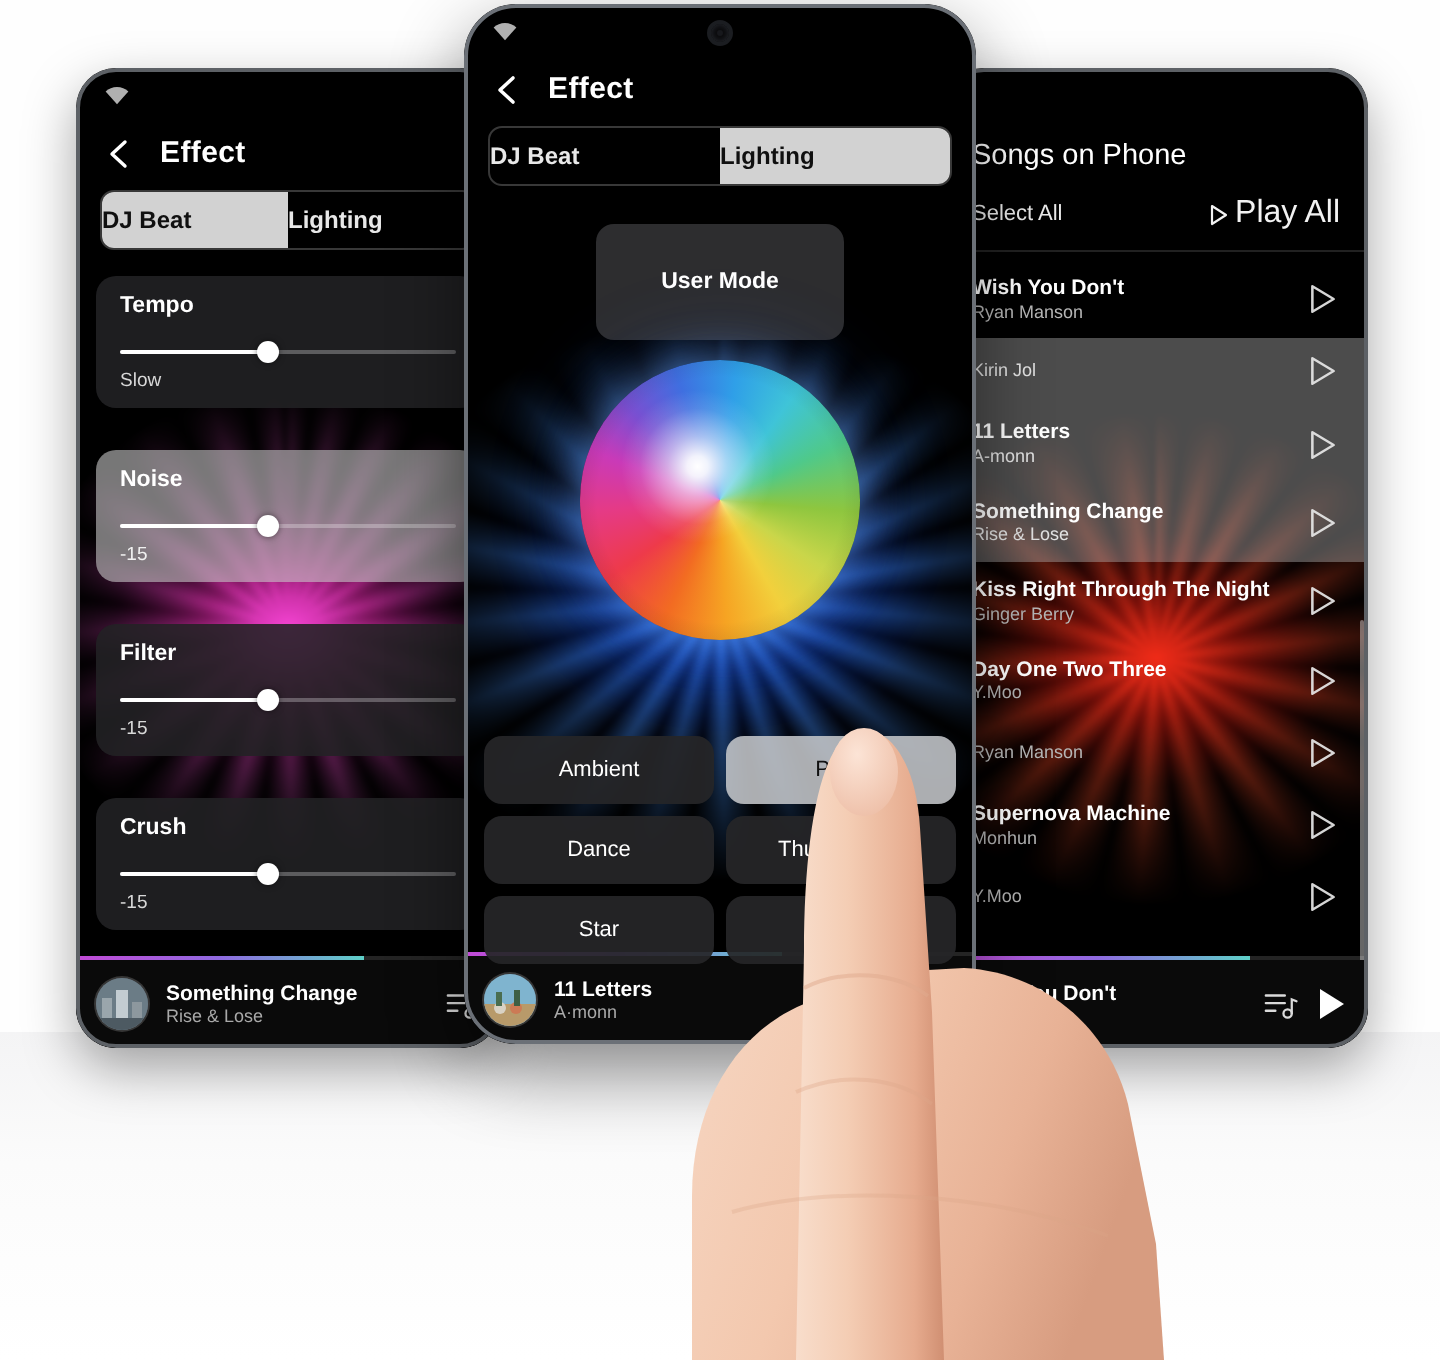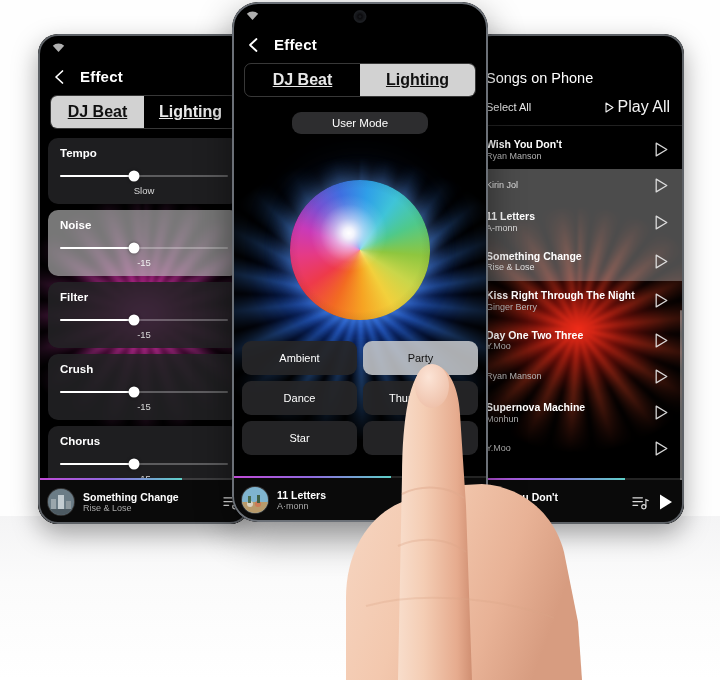--- a/index.html
+++ b/index.html
@@ -43,22 +43,22 @@
            background:#0a0a0c; border:2px solid #1b1d21;
            box-shadow: inset 0 0 3px #2a2d33; }
   .punch::after{content:"";position:absolute;inset:3px;border-radius:50%;background:#17181c;}
 
   .appbar { display:flex; align-items:center; gap:12px; padding:4px 14px 10px; }
   .back { width:16px; height:16px; flex:none; }
   .apptitle { color:#fff; font-size:15px; font-weight:bold; letter-spacing:.2px; }
 
   .segwrap { margin:0 12px 10px; display:flex; border-radius:7px; overflow:hidden;
              border:1px solid rgba(255,255,255,.22); }
-  .seg { flex:1; text-align:center; padding:7px 0; font-size:16px; font-weight:bold;
-         color:#e8e8e8; background:transparent;text-decoration:underline; }
+  .seg { flex:1; padding:7px 0; font-size:12px; font-weight:bold;
+         color:#e8e8e8; background:transparent; }
   .seg.on { background:#d2d2d2; color:#101010; }
 
   
   #phoneL .screen { background:#000; }
   .glowPink { position:absolute; left:-30%; top:120px; width:160%; height:320px;
       background:
         radial-gradient(ellipse 44% 34% at 50% 50%, rgba(255,70,220,.95) 0%, rgba(255,40,190,.55) 28%, rgba(190,0,140,.12) 58%, rgba(0,0,0,0) 75%),
         conic-gradient(from 0deg at 50% 50%,
           rgba(255,90,220,.55) 0deg, rgba(255,90,220,0) 6deg, rgba(255,90,220,.5) 12deg, rgba(255,90,220,0) 19deg,
           rgba(255,90,220,.55) 26deg, rgba(255,90,220,0) 33deg, rgba(255,90,220,.5) 41deg, rgba(255,90,220,0) 49deg,
@@ -70,29 +70,29 @@
           rgba(255,90,220,.55) 233deg, rgba(255,90,220,0) 242deg, rgba(255,90,220,.5) 251deg, rgba(255,90,220,0) 260deg,
           rgba(255,90,220,.55) 269deg, rgba(255,90,220,0) 278deg, rgba(255,90,220,.5) 287deg, rgba(255,90,220,0) 296deg,
           rgba(255,90,220,.55) 305deg, rgba(255,90,220,0) 314deg, rgba(255,90,220,.5) 323deg, rgba(255,90,220,0) 332deg,
           rgba(255,90,220,.55) 341deg, rgba(255,90,220,0) 350deg, rgba(255,90,220,.5) 357deg, rgba(255,90,220,0) 360deg);
       -webkit-mask-image: radial-gradient(ellipse 50% 50% at 50% 50%, #000 10%, rgba(0,0,0,.55) 45%, transparent 76%);
       mask-image: radial-gradient(ellipse 50% 50% at 50% 50%, #000 10%, rgba(0,0,0,.55) 45%, transparent 76%);
       filter: blur(1.5px);
   }
   .slidersWrap { position:absolute; left:0; right:0; top:104px; bottom:44px; padding:0 10px; }
   .srow { position:relative; border-radius:10px; background:rgba(34,34,36,.88);
-          padding:9px 12px 8px; margin-bottom:6px; backdrop-filter: blur(2px); }
+          padding:9px 12px 8px; margin-bottom:21px; backdrop-filter: blur(2px); }
   .srow.hl { background:rgba(205,205,205,.58); }
   .slabel { color:#fff; font-size:11.5px; font-weight:bold; }
   .strack { position:relative; height:2px; background:rgba(255,255,255,.28);
             margin:16px 0 8px; border-radius:2px; }
   .sfill { position:absolute; left:0; top:0; height:2px; background:#fff; border-radius:2px; }
   .sknob { position:absolute; top:50%; width:11px; height:11px; border-radius:50%;
            background:#fff; transform:translate(-50%,-50%); box-shadow:0 0 3px rgba(0,0,0,.5); }
-  .sval { color:#d8d8d8; font-size:9.5px;text-align:center; }
+  .sval { color:#d8d8d8; font-size:9.5px; }
   .srow.hl .slabel { color:#fff; }
   .srow.hl .sval { color:#f0f0f0; }
 
   
   .player { position:absolute; left:0; right:0; bottom:0; height:44px;
             background:#0a0a0a; display:flex; align-items:center; padding:0 10px; gap:9px; }
   .progress { position:absolute; left:0; right:0; top:-2px; height:2px;
               background:rgba(255,255,255,.14); }
   .progress i { position:absolute; left:0; top:0; height:2px;
      background:linear-gradient(90deg,#c24ad6,#8f6ae0,#5ed0c8); display:block; }
@@ -122,38 +122,38 @@
         rgba(70,150,255,.7) 213deg, rgba(70,150,255,0) 221deg, rgba(70,150,255,.6) 230deg, rgba(70,150,255,0) 238deg,
         rgba(70,150,255,.7) 247deg, rgba(70,150,255,0) 255deg, rgba(70,150,255,.6) 264deg, rgba(70,150,255,0) 272deg,
         rgba(70,150,255,.7) 281deg, rgba(70,150,255,0) 289deg, rgba(70,150,255,.6) 298deg, rgba(70,150,255,0) 306deg,
         rgba(70,150,255,.7) 315deg, rgba(70,150,255,0) 323deg, rgba(70,150,255,.6) 332deg, rgba(70,150,255,0) 341deg,
         rgba(70,150,255,.7) 350deg, rgba(70,150,255,0) 360deg);
     -webkit-mask-image: radial-gradient(ellipse 48% 48% at 50% 50%, #000 6%, rgba(0,0,0,.6) 40%, transparent 74%);
     mask-image: radial-gradient(ellipse 48% 48% at 50% 50%, #000 6%, rgba(0,0,0,.6) 40%, transparent 74%);
     filter: blur(1.2px);
   }
   .usermode { position:absolute; left:50%; top:110px; transform:translateX(-50%);
-      width:136px; padding:5px 0; text-align:center; border-radius:9px;
-      background:#2d2d2f; color:#fff; font-size:11.5px; font-weight:normal; z-index:4; }
+      width:124px; padding:23px 0; text-align:center; border-radius:9px;
+      background:#2d2d2f; color:#fff; font-size:11.5px; font-weight:bold; z-index:4; }
   .wheelWrap { position:absolute; left:50%; top:178px; transform:translateX(-50%);
       width:140px; height:140px; z-index:4; }
   .wheel { position:absolute; inset:0; border-radius:50%;
     background:
       radial-gradient(circle 58px at 42% 38%, rgba(255,255,255,1) 0%, rgba(255,255,255,.92) 9%, rgba(255,255,255,.55) 26%, rgba(255,255,255,.12) 50%, rgba(255,255,255,0) 66%),
       conic-gradient(from 95deg,
         #8ec63f 0deg, #c9d64a 28deg, #f2d03c 55deg, #f6a423 82deg,
         #f26b22 110deg, #ee3a4a 140deg, #e53a86 170deg, #c93ab8 196deg,
         #7a4fd1 220deg, #3f6fe0 246deg, #2f9fe8 272deg, #3fc4d8 300deg,
         #4fc98a 330deg, #8ec63f 360deg);
     box-shadow: 0 0 22px rgba(120,180,255,.5), 0 0 46px rgba(60,120,255,.3);
   }
   .wheel::after{content:"";position:absolute;inset:0;border-radius:50%;
     background: radial-gradient(circle at 50% 50%, rgba(0,0,0,0) 62%, rgba(0,0,0,.28) 100%);}
 
-  .modeGrid { position:absolute; left:10px; right:10px; bottom:67px;
+  .modeGrid { position:absolute; left:10px; right:10px; bottom:40px;
               display:grid; grid-template-columns:1fr 1fr; gap:6px; z-index:4; }
   .modeBtn { border-radius:9px; background:rgba(38,38,40,.93); color:#fff;
              font-size:11px; text-align:center; padding:11px 0;
              overflow:hidden; white-space:nowrap; }
   .modeBtn.on { background:rgba(196,198,202,.88); color:#111; }
 
   
   #phoneR .screen { background:#000; }
   .redGlow { position:absolute; left:-40%; top:130px; width:180%; height:330px;
     background:

